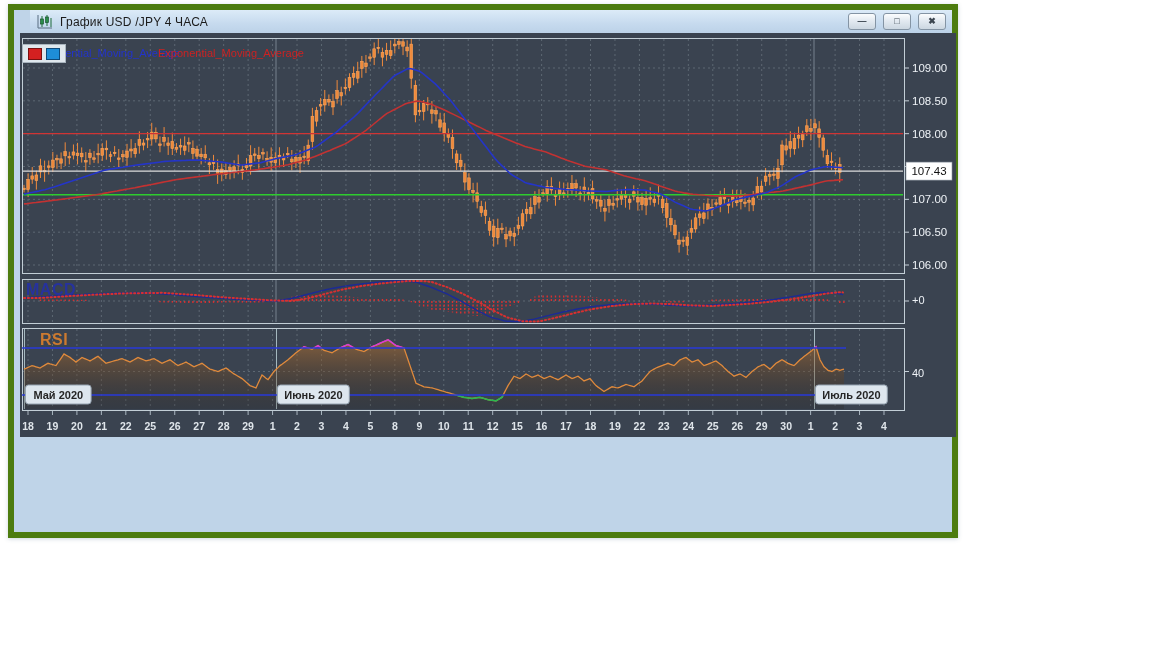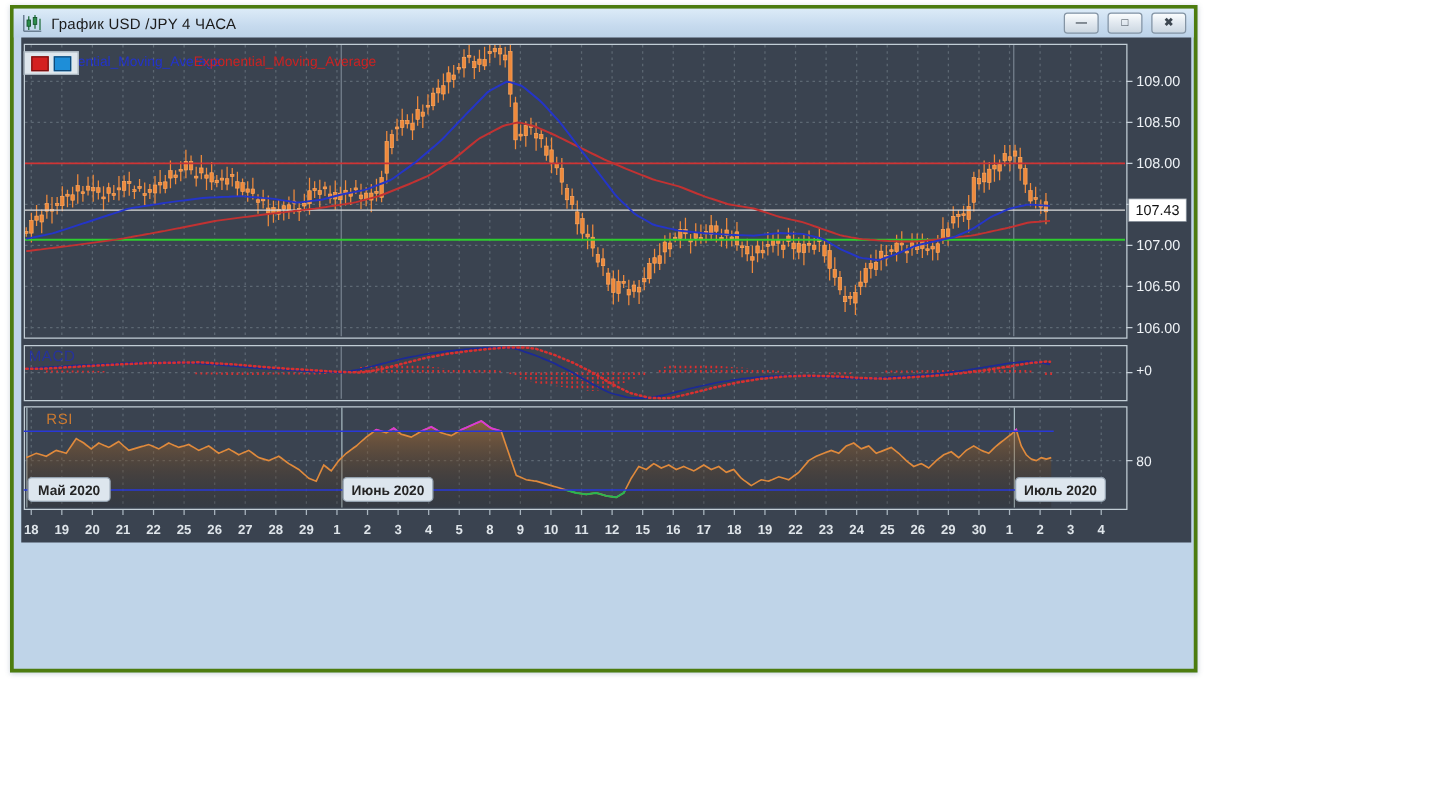--- a/index.html
+++ b/index.html
@@ -1,40 +1,40 @@
 <!DOCTYPE html>
 <html><head>
 <meta charset="utf-8">
 <style>
   html,body{margin:0;padding:0;background:#ffffff;width:1152px;height:648px;overflow:hidden;
             font-family:"Liberation Sans",sans-serif;}
   .window{position:absolute;left:8px;top:4px;width:950px;height:534px;
-          background:#bfd4e8;border:3px solid #4d7c0f;box-sizing:border-box;
-          box-shadow:0 1px 4px rgba(60,90,120,.25);}
+          background:#bfd4e8;border:6px solid #4d7c0f;box-sizing:border-box;
+          box-shadow:0 1px 4px rgba(60,90,120,.25);padding-left:16px;}
   .titlebar{height:23px;display:flex;align-items:center;padding:0 6px;gap:6px;
             background:linear-gradient(180deg,#dcebf8 0%,#c6daee 60%,#bcd2e8 100%);}
   .appicon{width:18px;height:16px;display:inline-block;flex:0 0 auto;}
   .title{font-size:12px;color:#1b1b1b;white-space:nowrap;letter-spacing:.2px;}
   .winbtns{margin-left:auto;display:flex;gap:7px;}
   .winbtn{width:26px;height:15px;border:1px solid #8494a4;border-radius:3px;cursor:default;
           background:linear-gradient(180deg,#fbfdfe 0%,#e3eaf1 45%,#ccd7e1 100%);
           display:flex;align-items:center;justify-content:center;
           font-size:9px;font-weight:bold;color:#3c4650;line-height:1;}
   .client{position:absolute;left:6px;top:23px;width:936px;height:404px;background:#3a4350;}
   #chart{position:absolute;left:0;top:0;}
   .legendbox{position:absolute;left:2px;top:11px;width:44px;height:19px;z-index:3;
              background:#dfe7ed;border:1px solid #a9b5bf;box-sizing:border-box;
              display:flex;align-items:center;justify-content:center;gap:4px;}
   .sq{width:12px;height:10px;border:1px solid;display:inline-block;}
   .sq-red{background:#d42020;border-color:#7a1010;}
   .sq-blue{background:#1e8ed8;border-color:#0e4a7a;}
   .lg{position:absolute;top:14px;font-size:11px;z-index:2;white-space:nowrap;}
   .lg-blue{left:14px;color:#2233cc;}
   .lg-red{left:138px;color:#cc2222;}
-  .panel-label{position:absolute;font-size:12px;font-weight:normal;z-index:2;letter-spacing:.5px;}
+  .panel-label{position:absolute;font-size:16px;font-weight:bold;z-index:2;letter-spacing:.5px;}
   #macdLabel{left:6px;top:248px;color:#26329e;}
   #rsiLabel{left:20px;top:298px;color:#cc7a30;}
   .axis-extra{position:absolute;left:892px;color:#eef2f6;font-size:11px;z-index:2;}
   #macdZero{top:261px;}
   #rsiFifty{top:334px;}
 </style>
 </head>
 <body>
 
 <div class="window">
@@ -902,15 +902,15 @@
     <span class="lg lg-blue">Exponential_Moving_Average</span>
     <span class="lg lg-red">Exponential_Moving_Average</span>
     <div class="legendbox">
       <span class="sq sq-red"></span>
       <span class="sq sq-blue"></span>
     </div>
 
     <span class="panel-label" id="macdLabel">MACD</span>
     <span class="panel-label" id="rsiLabel">RSI</span>
     <span class="axis-extra" id="macdZero">+0</span>
-    <span class="axis-extra" id="rsiFifty">80</span>
+    <span class="axis-extra" id="rsiFifty">40</span>
   </div>
 </div>
 
 </body></html>

